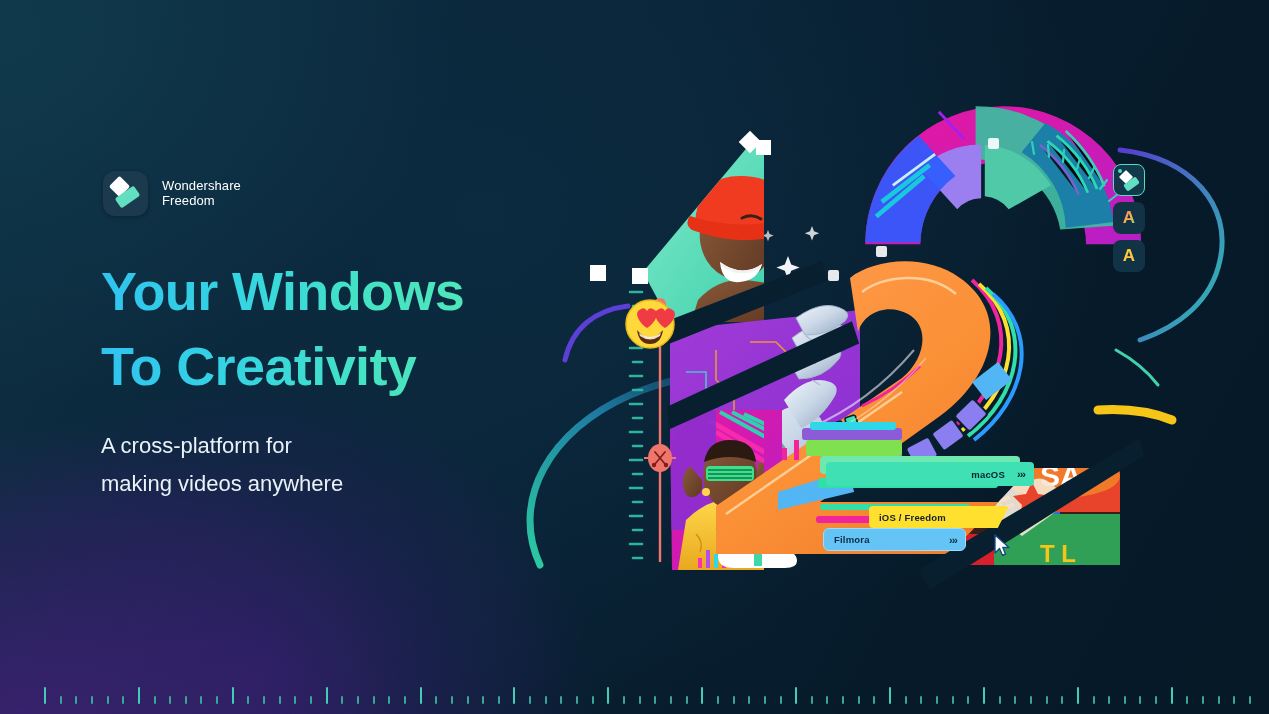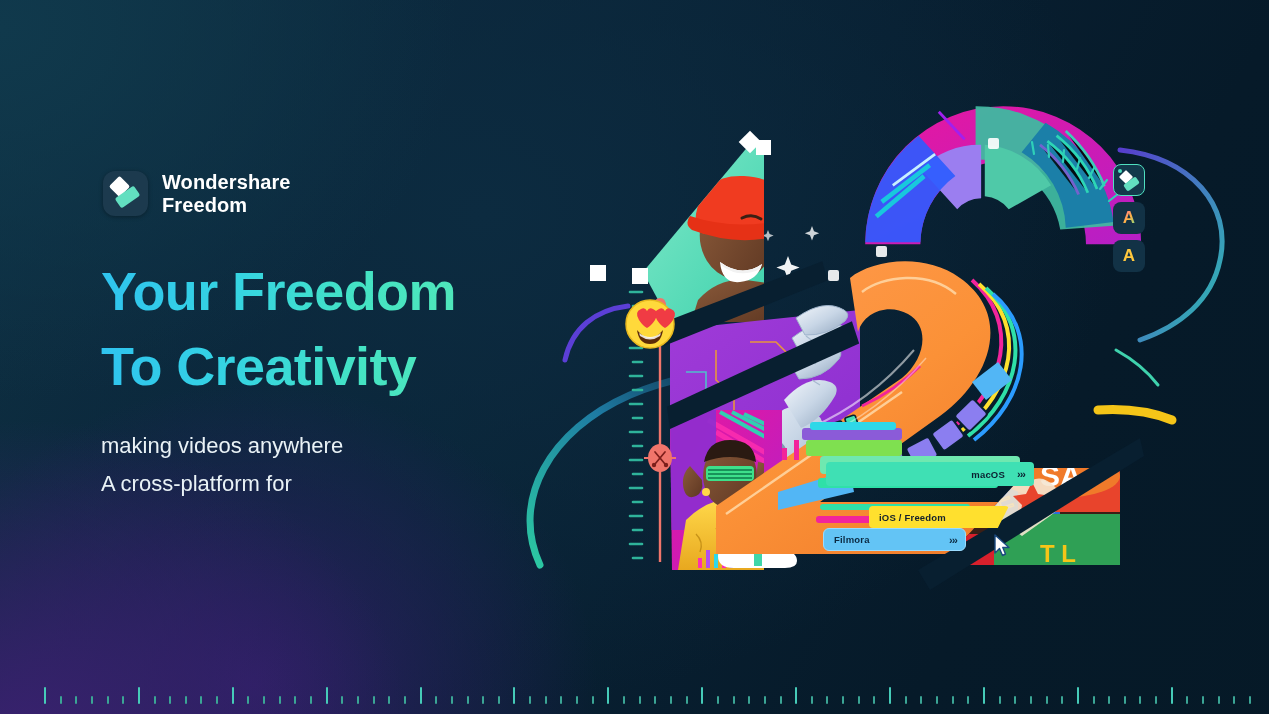--- a/index.html
+++ b/index.html
@@ -33,21 +33,21 @@
   .logo-mark .d1 {
     position:absolute; left:9px; top:8px; width:15px; height:15px;
     background:#fff; transform:rotate(45deg); border-radius:2px;
   }
   .logo-mark .d2 {
     position:absolute; left:13px; top:20px; width:23px; height:12px;
     background:#62dfc0; transform:rotate(-35deg); border-radius:2.5px;
   }
   .logo-text { line-height:1.12; }
   .logo-text span {
-    display:block; color:#fff; font-size:20px; font-weight:bold; letter-spacing:.1px;
+    display:block; color:#fff; font-size:13px; font-weight:normal; letter-spacing:.1px;
   }
 
   
   .headline {
     position:absolute; left:101px; top:254px;
     font-size:54px; font-weight:bold; line-height:1.38;
     letter-spacing:-.6px;
   }
   .headline span {
     display:block;
@@ -525,27 +525,27 @@
       <div class="d1"></div>
       <div class="d2"></div>
     </div>
     <div class="logo-text">
       <span>Wondershare</span>
       <span>Freedom</span>
     </div>
   </div>
 
   <div class="headline">
-    <span>Your Freedom</span>
+    <span>Your Windows</span>
     <span>To Creativity</span>
   </div>
 
   <div class="subtitle">
+    <span>A cross-platform for</span>
     <span>making videos anywhere</span>
-    <span>A cross-platform for</span>
   </div>
 
   <div class="ruler" id="ruler">
       <div class="tk maj" style="left: 44px;"></div>
       <div class="tk min" style="left: 59.6494px;"></div>
       <div class="tk min" style="left: 75.2987px;"></div>
       <div class="tk min" style="left: 90.9481px;"></div>
       <div class="tk min" style="left: 106.597px;"></div>
       <div class="tk min" style="left: 122.247px;"></div>
       <div class="tk maj" style="left: 137.896px;"></div>

